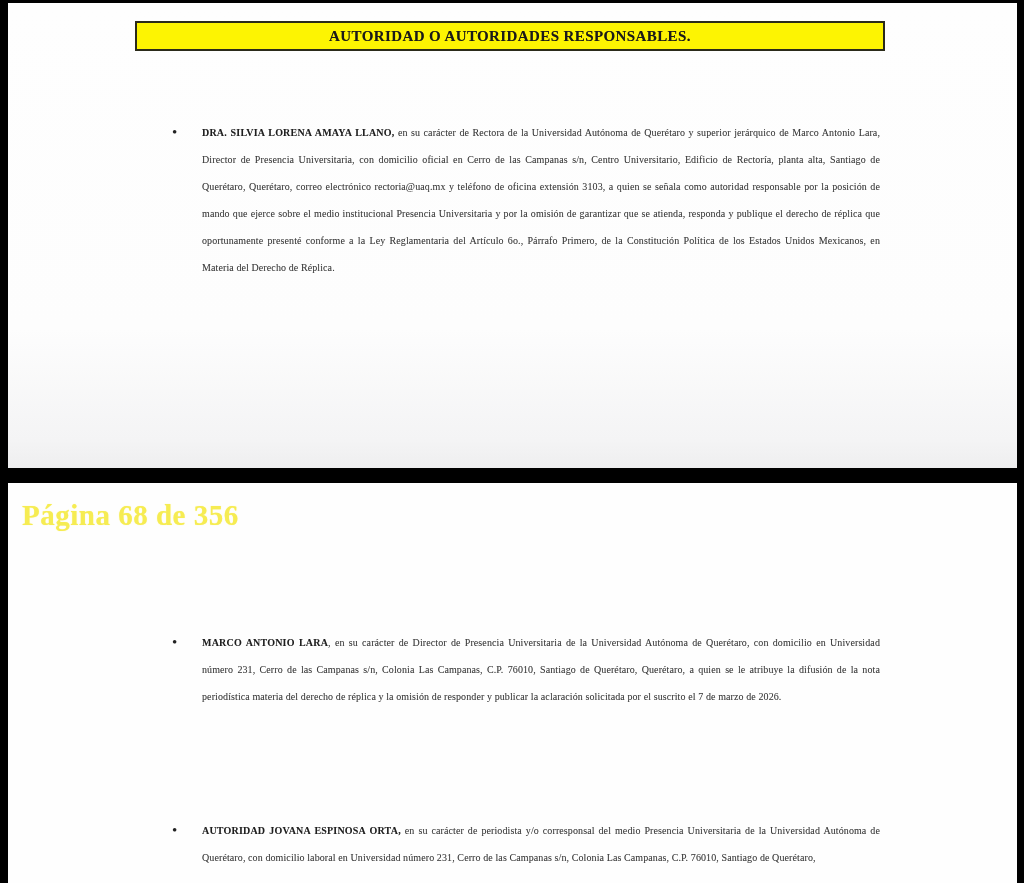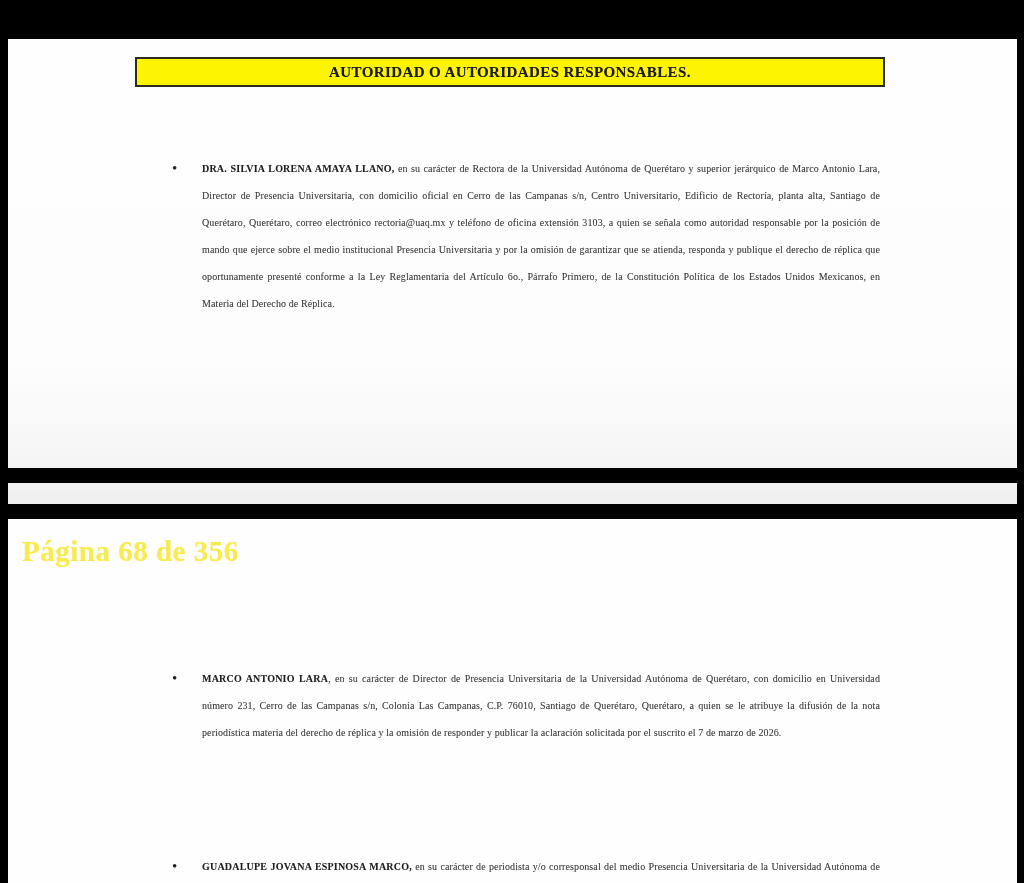--- a/index.html
+++ b/index.html
@@ -10,21 +10,20 @@
     position: relative;
     overflow: hidden;
     font-family: "Liberation Serif", "DejaVu Serif", serif;
   }
   .page {
     position: absolute;
     left: 8px;
     width: 1009px;
     background: #fdfdfd;
     overflow: hidden;
-    margin-top: 36px;
   }
   .page-top {
     top: 3px;
     height: 465px;
     background: linear-gradient(180deg, #fefefe 0%, #fdfdfd 70%, #f4f4f5 94%, #eeeeef 100%);
   }
   .page-bottom {
     top: 483px;
     height: 400px;
     background: #fefefe;
@@ -119,16 +118,16 @@
 
   <div class="page-label">Página 68 de 356</div>
 
   <div class="bullet-item b2">
     <span class="bullet-marker">•</span>
     <p class="bullet-text"><strong>MARCO ANTONIO LARA</strong><span>, en su carácter de Director de Presencia Universitaria de la Universidad Autónoma de Querétaro, con domicilio en Universidad número 231, Cerro de las Campanas s/n, Colonia Las Campanas, C.P. 76010, Santiago de Querétaro, Querétaro, a quien se le atribuye la difusión de la nota periodística materia del derecho de réplica y la omisión de responder y publicar la aclaración solicitada por el suscrito el 7 de marzo de 2026.</span></p>
   </div>
 
   <div class="bullet-item b3">
     <span class="bullet-marker">•</span>
-    <p class="bullet-text"><strong>GUADALUPE JOVANA ESPINOSA MARCO,</strong><span> en su carácter de periodista y/o corresponsal del medio Presencia Universitaria de la Universidad Autónoma de Querétaro, con domicilio laboral en Universidad número 231, Cerro de las Campanas s/n, Colonia Las Campanas, C.P. 76010, Santiago de Querétaro,</span></p>
+    <p class="bullet-text"><strong>AUTORIDAD JOVANA ESPINOSA ORTA,</strong><span> en su carácter de periodista y/o corresponsal del medio Presencia Universitaria de la Universidad Autónoma de Querétaro, con domicilio laboral en Universidad número 231, Cerro de las Campanas s/n, Colonia Las Campanas, C.P. 76010, Santiago de Querétaro,</span></p>
   </div>
 
 </div>
 
 </body></html>

